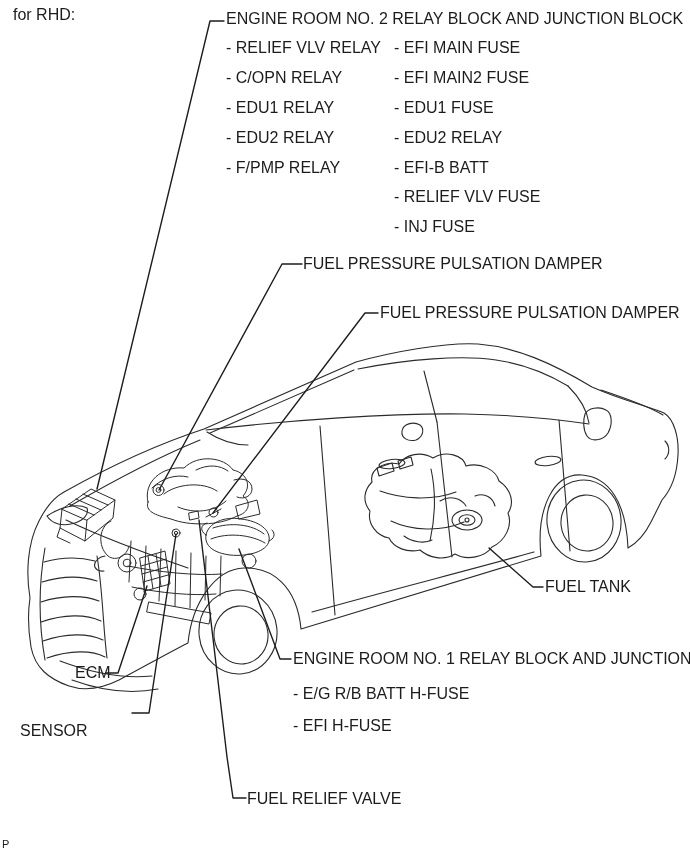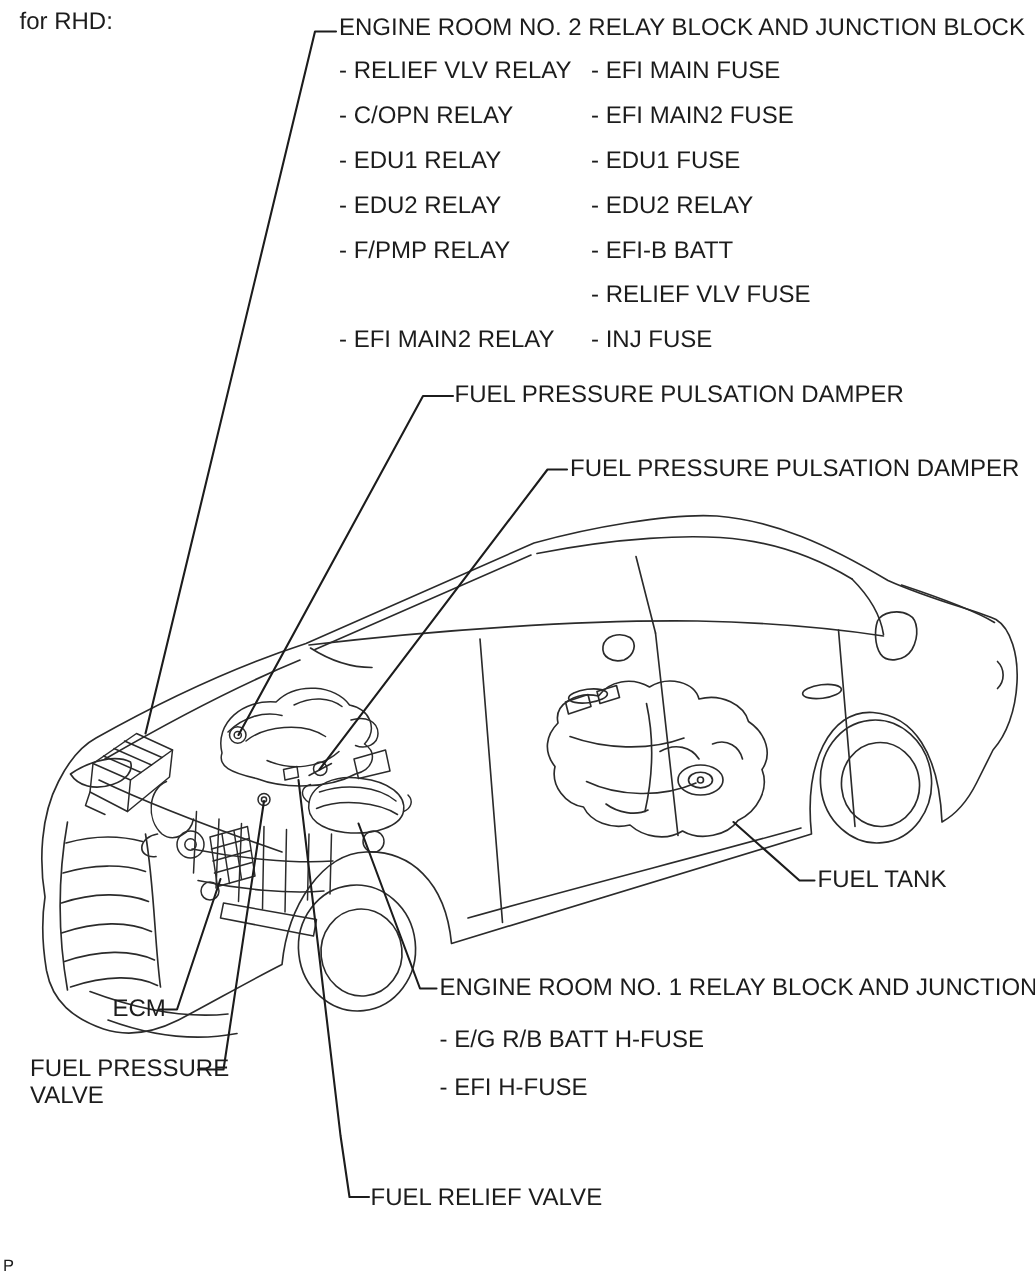--- a/index.html
+++ b/index.html
@@ -214,40 +214,38 @@
 
   <div class="lbl" style="left:13px;top:6px" data-name="variant-label">for RHD:</div>
 
   <div class="lbl" style="left:226px;top:10px" data-name="er2-block-title">ENGINE ROOM NO. 2 RELAY BLOCK AND JUNCTION BLOCK</div>
 
   <div class="lbl" style="left:226px;top:39px" data-name="er2-left-item">- RELIEF VLV RELAY</div>
   <div class="lbl" style="left:226px;top:69px" data-name="er2-left-item">- C/OPN RELAY</div>
   <div class="lbl" style="left:226px;top:99px" data-name="er2-left-item">- EDU1 RELAY</div>
   <div class="lbl" style="left:226px;top:129px" data-name="er2-left-item">- EDU2 RELAY</div>
   <div class="lbl" style="left:226px;top:159px" data-name="er2-left-item">- F/PMP RELAY</div>
-  <div class="lbl" style="left:226px;top:218px" data-name="er2-left-item">- EFI MAIN2 RELAY</div>
 
   <div class="lbl" style="left:394px;top:39px" data-name="er2-right-item">- EFI MAIN FUSE</div>
   <div class="lbl" style="left:394px;top:69px" data-name="er2-right-item">- EFI MAIN2 FUSE</div>
   <div class="lbl" style="left:394px;top:99px" data-name="er2-right-item">- EDU1 FUSE</div>
   <div class="lbl" style="left:394px;top:129px" data-name="er2-right-item">- EDU2 RELAY</div>
   <div class="lbl" style="left:394px;top:159px" data-name="er2-right-item">- EFI-B BATT</div>
   <div class="lbl" style="left:394px;top:188px" data-name="er2-right-item">- RELIEF VLV FUSE</div>
   <div class="lbl" style="left:394px;top:218px" data-name="er2-right-item">- INJ FUSE</div>
 
   <div class="lbl" style="left:303px;top:255px" data-name="damper-front-label">FUEL PRESSURE PULSATION DAMPER</div>
   <div class="lbl" style="left:380px;top:304px" data-name="damper-rear-label">FUEL PRESSURE PULSATION DAMPER</div>
 
   <div class="lbl" style="left:545px;top:578px" data-name="fuel-tank-label">FUEL TANK</div>
 
   <div class="lbl" style="left:75px;top:664px" data-name="ecm-label">ECM</div>
 
   <div class="lbl" style="left:293px;top:650px" data-name="er1-block-title">ENGINE ROOM NO. 1 RELAY BLOCK AND JUNCTION BLOCK</div>
   <div class="lbl" style="left:293px;top:685px" data-name="er1-item">- E/G R/B BATT H-FUSE</div>
   <div class="lbl" style="left:293px;top:717px" data-name="er1-item">- EFI H-FUSE</div>
 
-  <div class="lbl" style="left:20px;top:704px" data-name="fuel-pressure-sensor-label-line1">FUEL PRESSURE</div>
-  <div class="lbl" style="left:20px;top:722px" data-name="fuel-pressure-sensor-label-line2">VALVE</div>
+  <div class="lbl" style="left:20px;top:722px" data-name="fuel-pressure-sensor-label-line2">SENSOR</div>
 
   <div class="lbl" style="left:247px;top:790px" data-name="fuel-relief-valve-label">FUEL RELIEF VALVE</div>
 
   <div class="lbl small" style="left:2px;top:838px" data-name="page-corner-mark">P</div>
 </div>
 
 </body></html>

